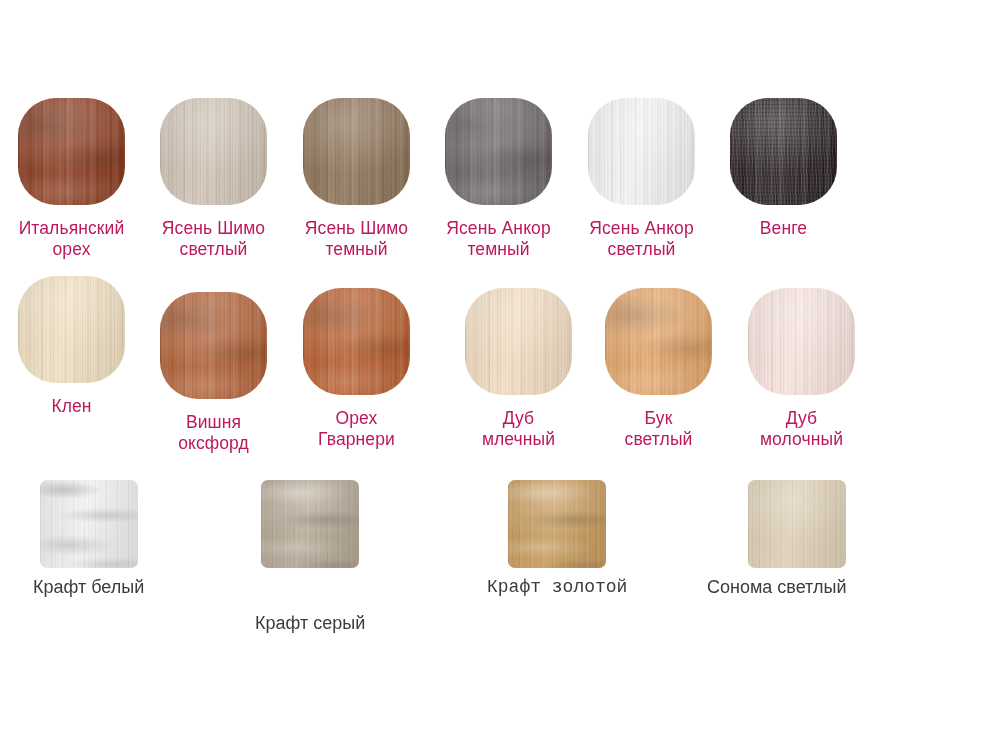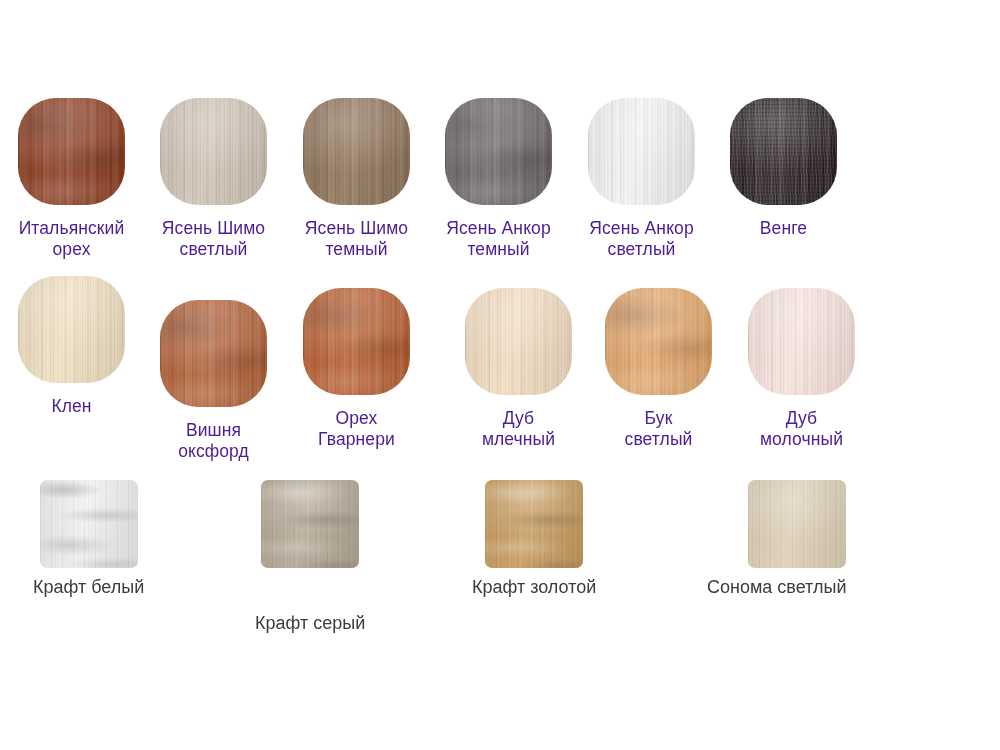--- a/index.html
+++ b/index.html
@@ -94,21 +94,21 @@
       radial-gradient(55% 12% at 62% 46%, rgba(0,0,0,.14), rgba(0,0,0,0) 72%),
       radial-gradient(65% 14% at 35% 72%, rgba(255,255,255,.22), rgba(0,0,0,0) 72%),
       radial-gradient(50% 10% at 70% 90%, rgba(0,0,0,.10), rgba(0,0,0,0) 72%);
     pointer-events:none;
   }
 
   
   .label-big{
     margin-top:13px;
     font-size:17.5px;line-height:21px;
-    color:#4c1d95;text-align:center;white-space:pre-line;
+    color:#be185d;text-align:center;white-space:pre-line;
     letter-spacing:.1px;
   }
   .label-small{
     margin-top:11px;
     font-size:18px;line-height:16px;
     color:#3c3c3c;text-align:center;white-space:pre-line;
   }
 </style>
 </head>
 <body>
@@ -169,21 +169,21 @@
       <div class="label-big">Венге</div>
     </div>
     <div class="cell" style="left: 18px; top: 276px;">
       <div class="squircle " style="background-color: rgb(240, 223, 192);">
         <div class="grain"></div>
         <div class="sheen"></div>
         <div class="swirl"></div>
       </div>
       <div class="label-big">Клен</div>
     </div>
-    <div class="cell" style="left: 160px; top: 300px; align-items: center;">
+    <div class="cell" style="left: 160px; top: 292px; align-items: center;">
       <div class="squircle figured" style="background-color: rgb(177, 95, 53);">
         <div class="grain"></div>
         <div class="sheen"></div>
         <div class="swirl"></div>
       </div>
       <div class="label-big">Вишня
 оксфорд</div>
     </div>
     <div class="cell" style="left: 303px; top: 288px;">
       <div class="squircle figured" style="background-color: rgb(183, 92, 45);">
@@ -230,21 +230,21 @@
       <div class="label-small">Крафт белый</div>
     </div>
     <div class="cell" style="left: 255px; top: 480px; gap: 36px;">
       <div class="sq-flat wide cloudy" style="background-color: rgb(180, 167, 148);">
         <div class="grain"></div>
         <div class="sheen"></div>
         <div class="swirl"></div>
       </div>
       <div class="label-small">Крафт серый</div>
     </div>
-    <div class="cell" style="left: 472px; top: 480px;">
+    <div class="cell" style="left: 487px; top: 480px; font-family: Liberation Mono, monospace;">
       <div class="sq-flat wide cloudy" style="background-color: rgb(199, 155, 94);">
         <div class="grain"></div>
         <div class="sheen"></div>
         <div class="swirl"></div>
       </div>
       <div class="label-small">Крафт золотой</div>
     </div>
     <div class="cell" style="left: 707px; top: 480px; align-items: flex-end;">
       <div class="sq-flat wide " style="background-color: rgb(221, 207, 182);">
         <div class="grain"></div>

